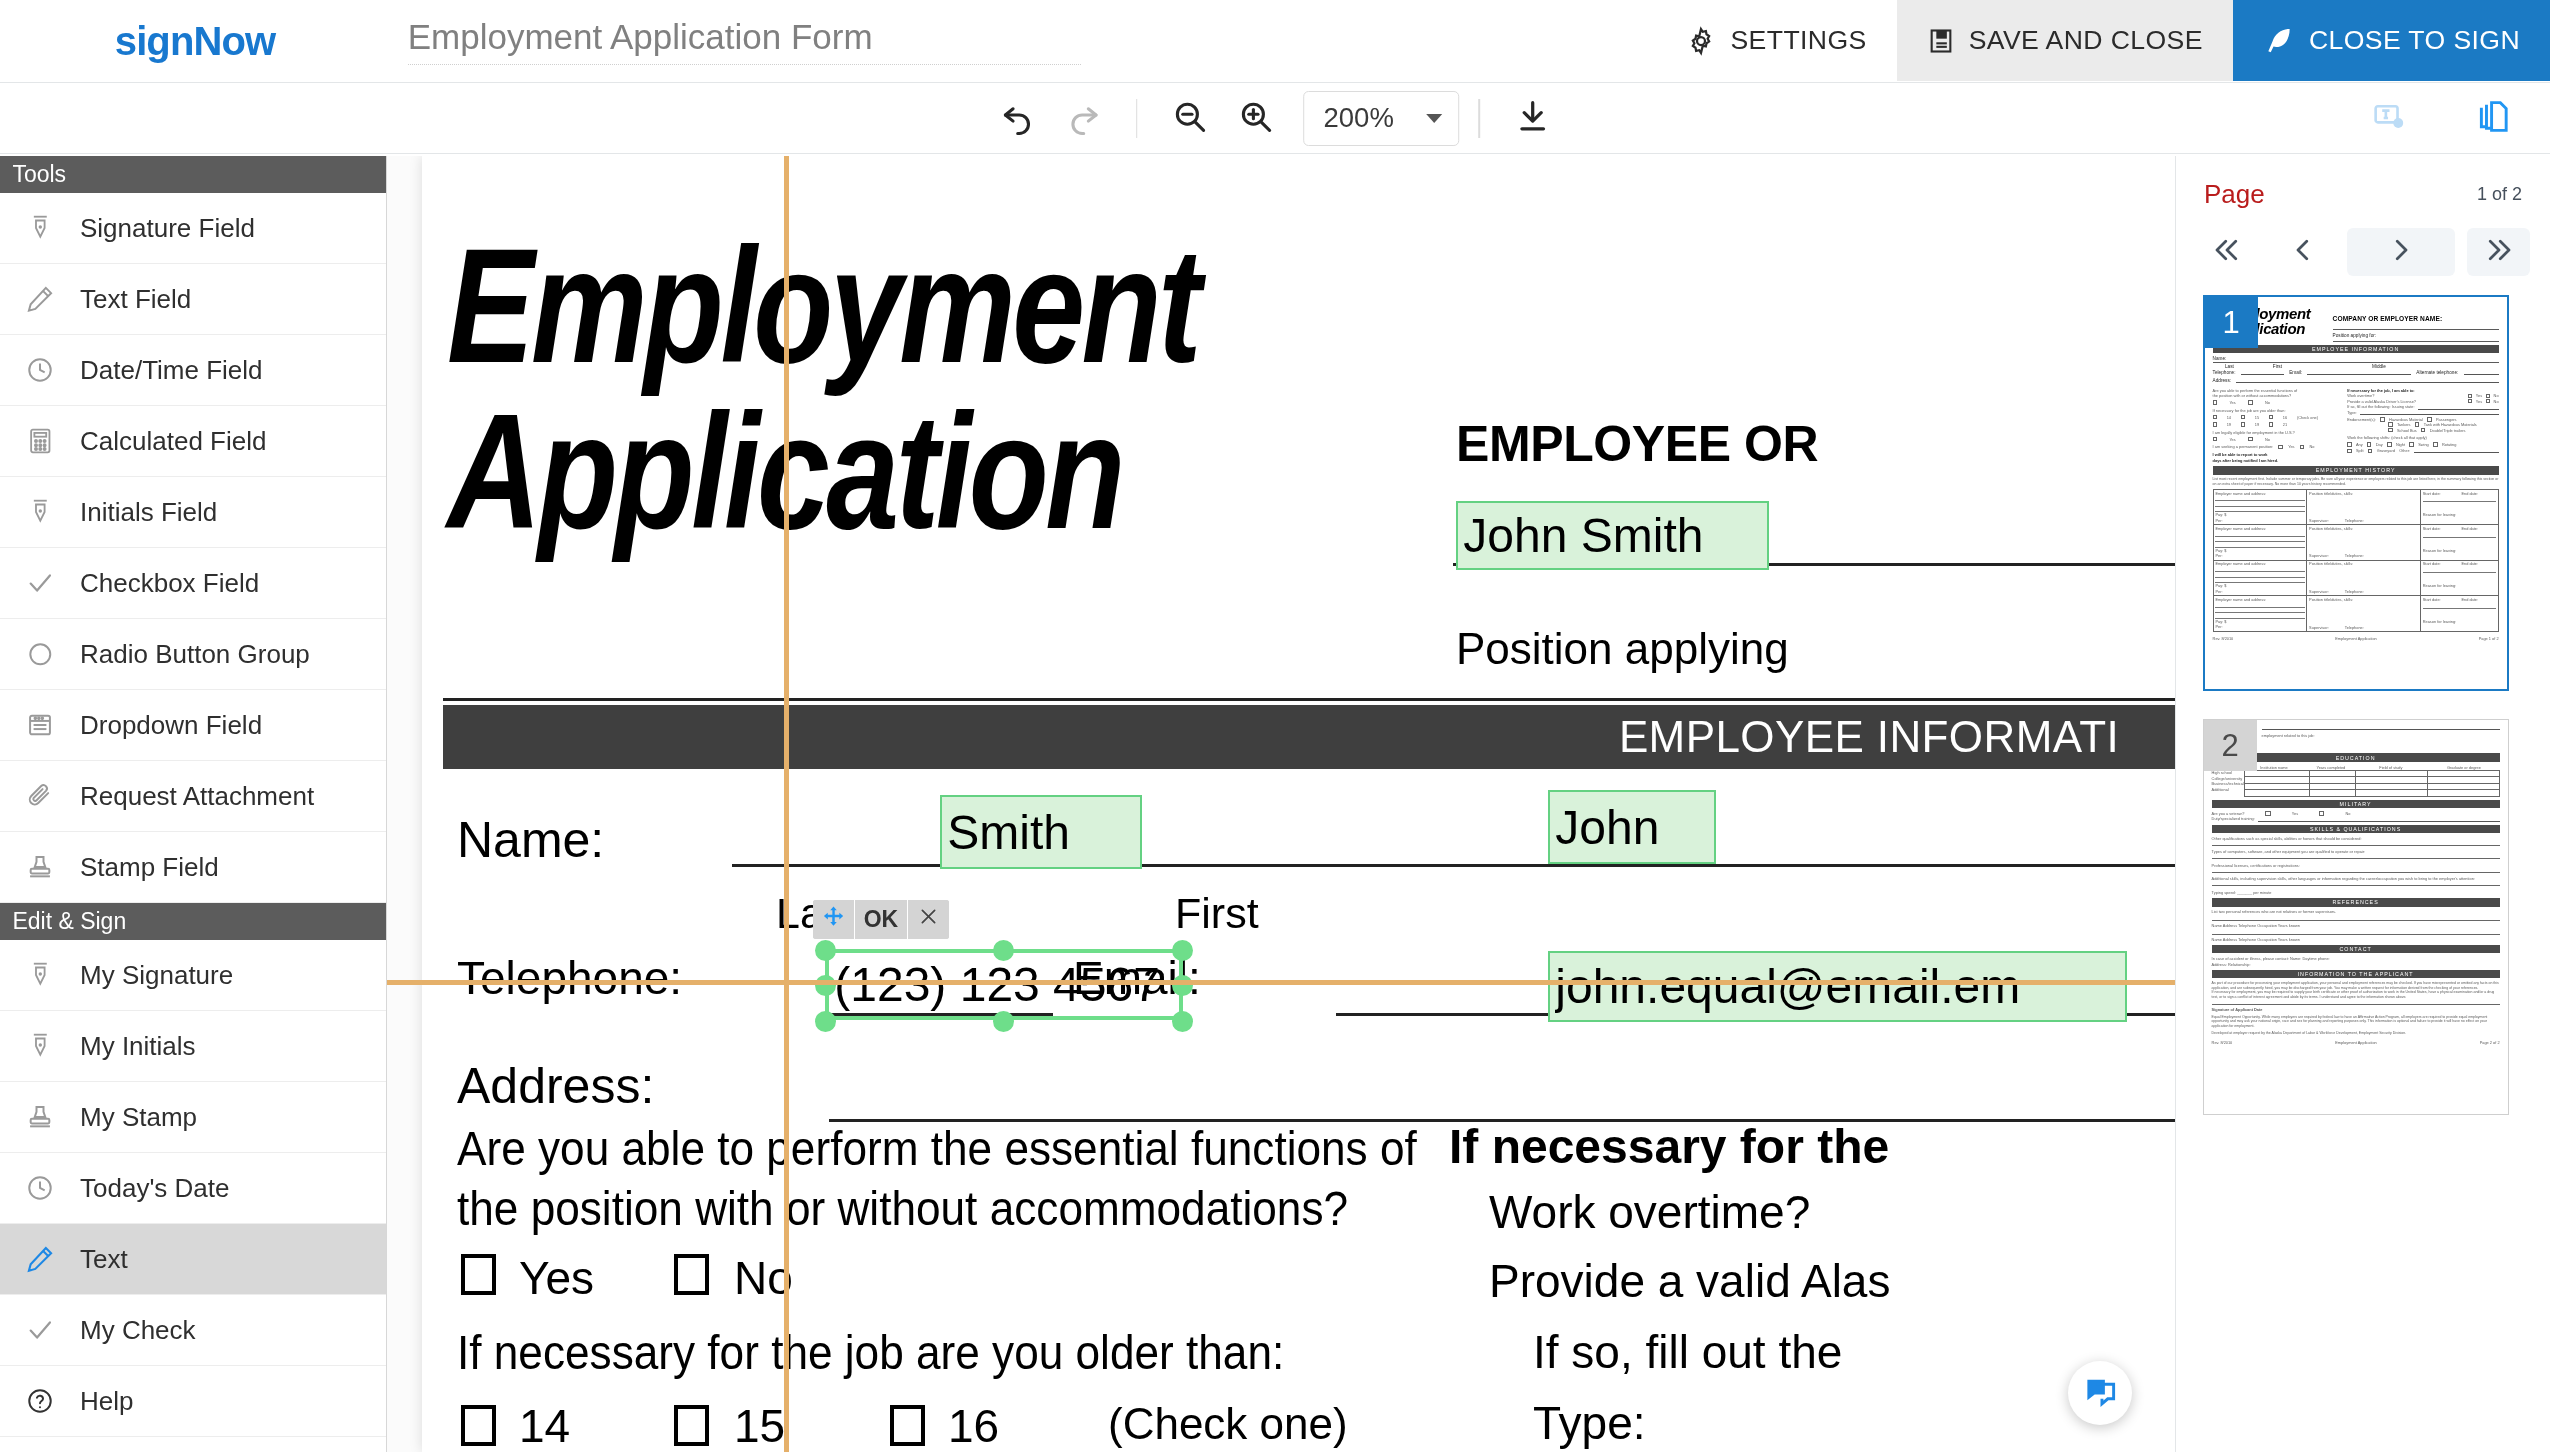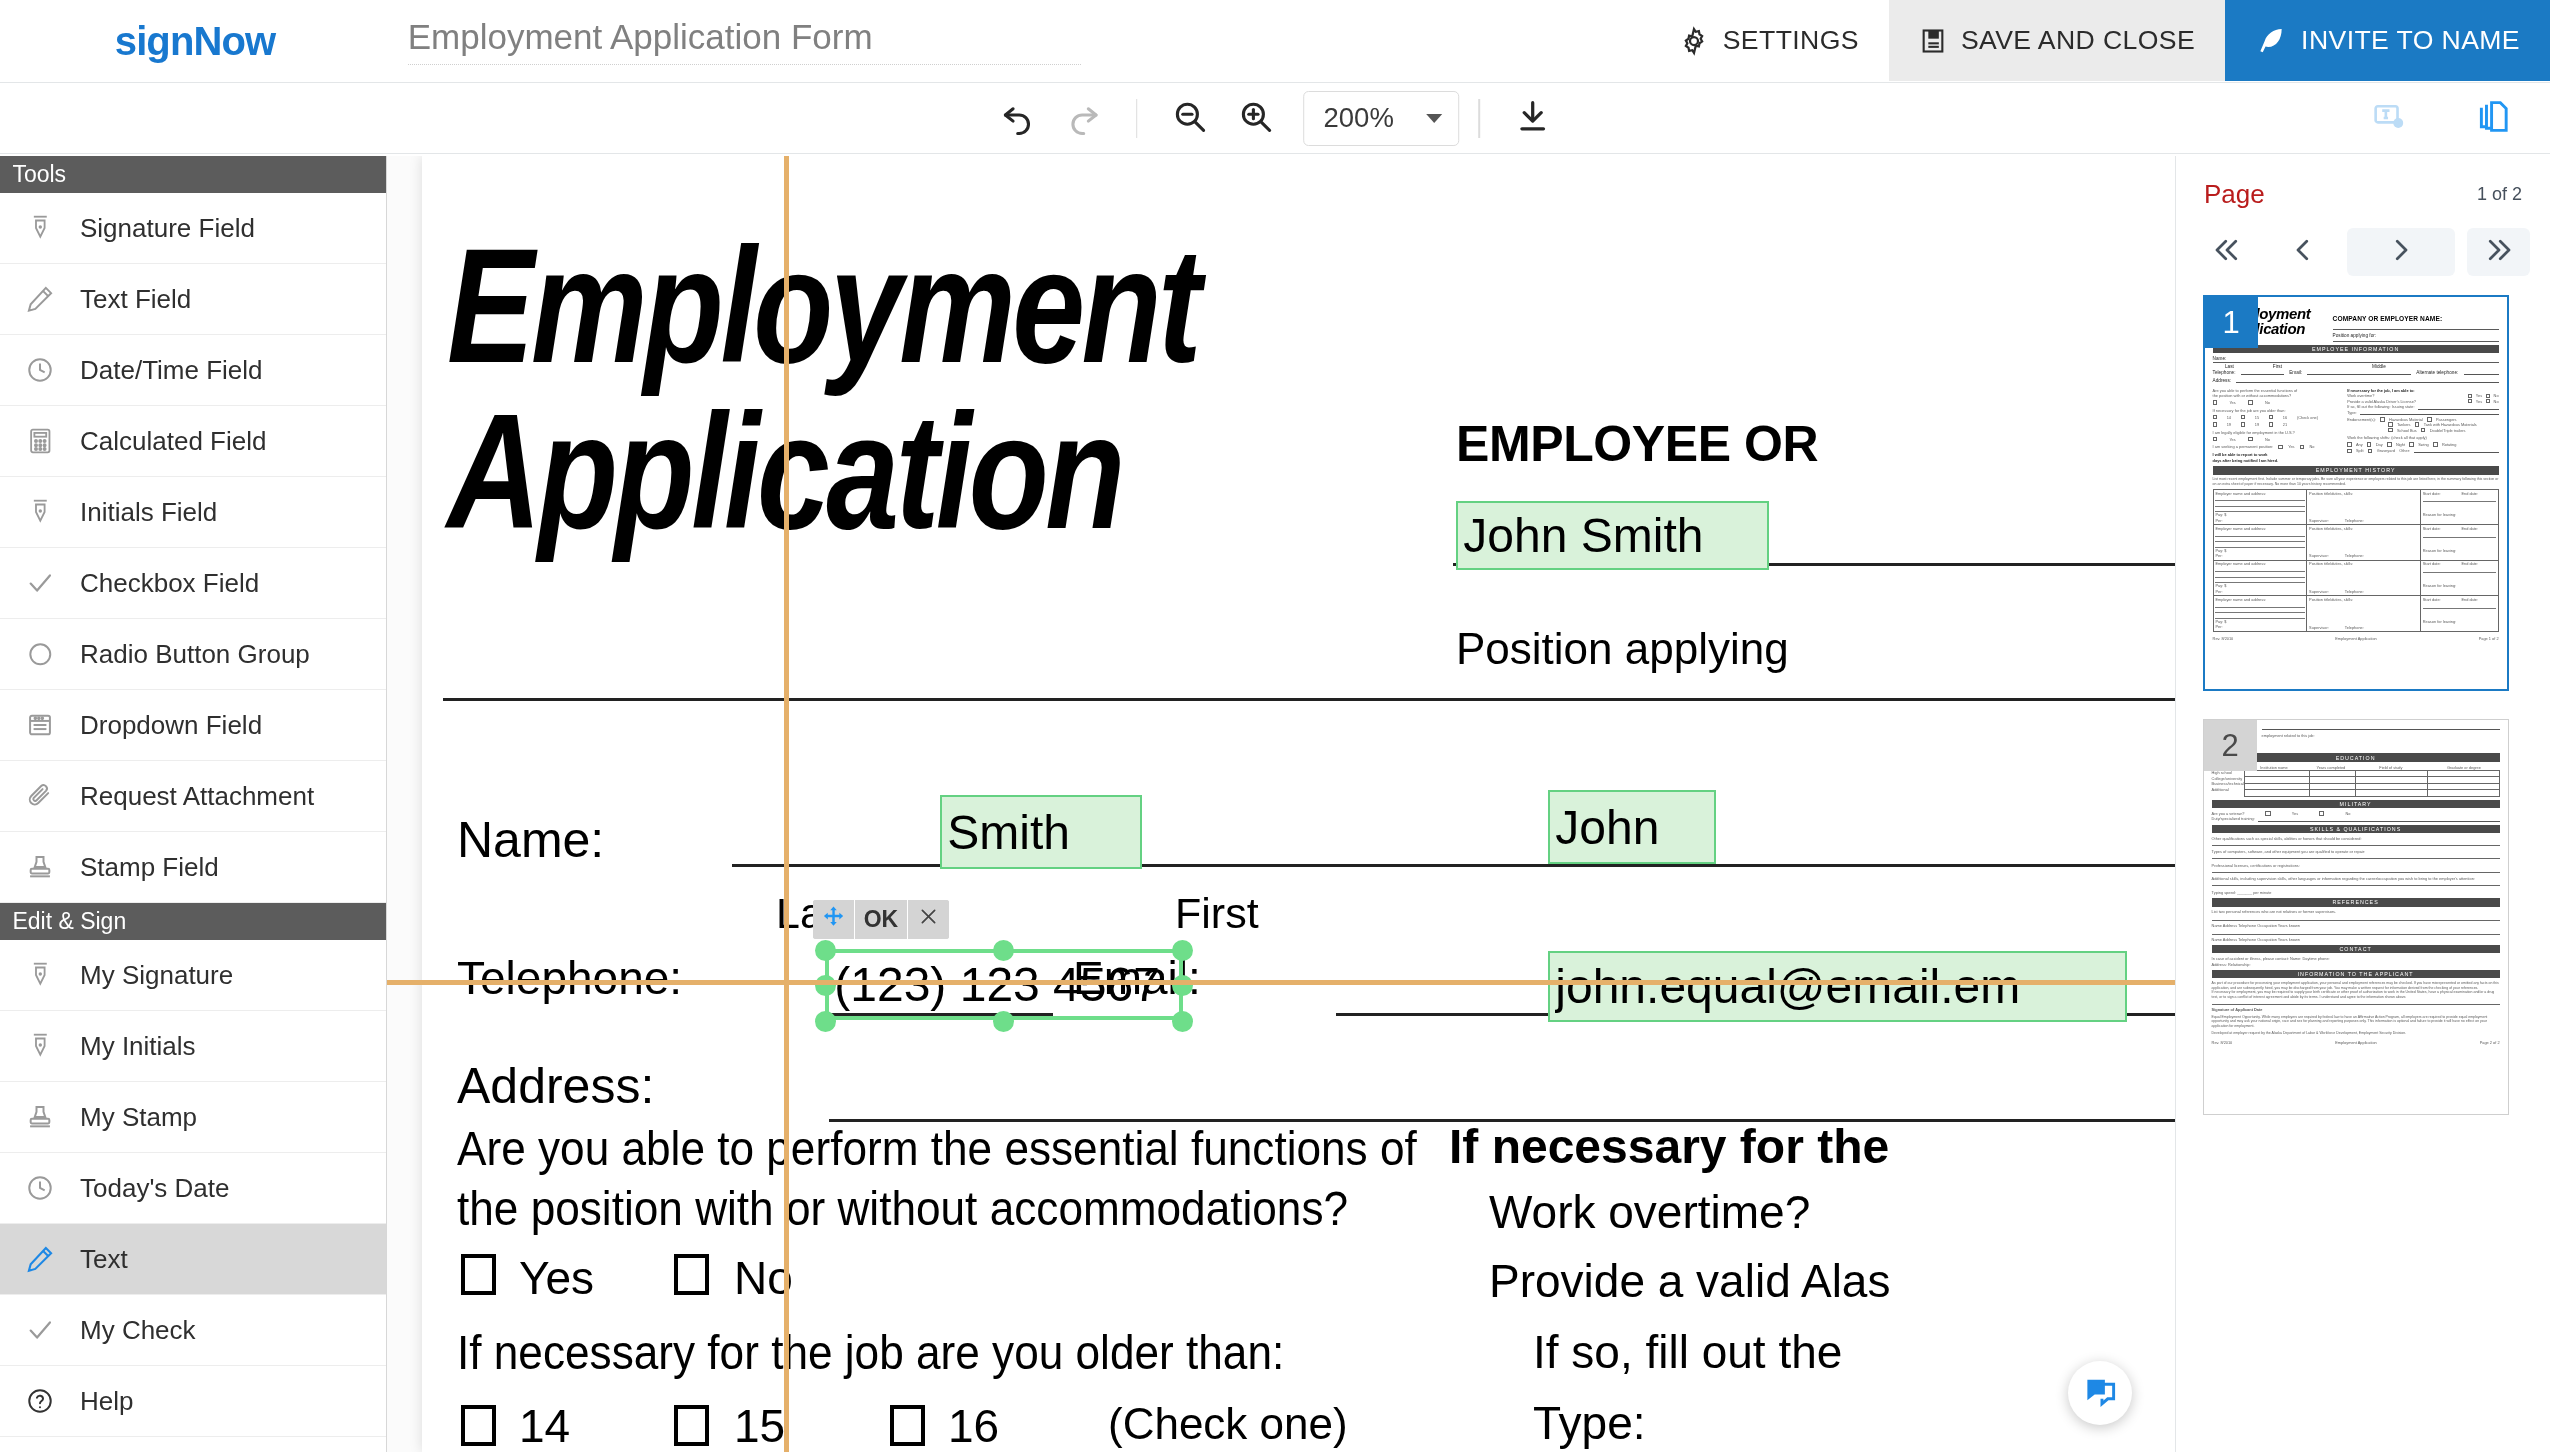--- a/index.html
+++ b/index.html
@@ -272,21 +272,21 @@
       </span>
       <span>SAVE AND CLOSE</span>
     </button>
 
     <button class="hbtn blue">
       <span>
         <svg width="32" height="32" viewBox="0 0 24 24" fill="#ffffff">
           <path d="M20 3c-6 0-11 3.8-12.8 9.1L4 19.6l1.8.9 2.1-4.3c.6.2 1.3.3 2 .3C16 16.5 20 10.6 20 3z"></path>
         </svg>
       </span>
-      <span>INVITE TO NAME</span>
+      <span>CLOSE TO SIGN</span>
     </button>
   </div>
 
   <div class="toolbar">
     <div class="tb-center">
 
       <button class="tb-btn">
         <span>
           <svg width="37" height="37" viewBox="0 0 24 24" fill="none" stroke="#262626" stroke-width="2" stroke-linecap="round" stroke-linejoin="round">
             <polyline points="9,7 4,11 9,15"></polyline>
@@ -566,20 +566,23 @@
 
       <div class="doc-h1" style="left:25px; top:55px;">Employment</div>
       <div class="doc-h1" style="left:25px; top:221px;">Application</div>
 
       <div class="doc-co" style="left:1034px; top:259px;">EMPLOYEE OR</div>
       <div class="doc-line" style="left:1031px; top:407px; width:921px;"></div>
 
       <div class="doc-txt" style="left:1034px; top:468px;">Position applying</div>
 
       <div class="band-top" style="left:21px; top:542px; width:2090px;"></div>
+      <div class="band" style="left:21px; top:549px; width:2090px; height:64px;">
+        <span style="margin-left:762px;">EMPLOYEE INFORMATI</span>
+      </div>
 
       <div class="doc-txt" style="left:35px; top:655px; font-size:50px;">Name:</div>
       <div class="doc-line" style="left:310px; top:708px; width:1801px;"></div>
 
       <div class="doc-txt" style="left:354px; top:733px; font-size:43px;">Last</div>
       <div class="doc-txt" style="left:753px; top:733px; font-size:43px;">First</div>
 
       <div class="doc-txt" style="left:35px; top:795px; font-size:46px;">Telephone:</div>
       <div class="doc-line" style="left:403px; top:857px; width:228px;"></div>
 

